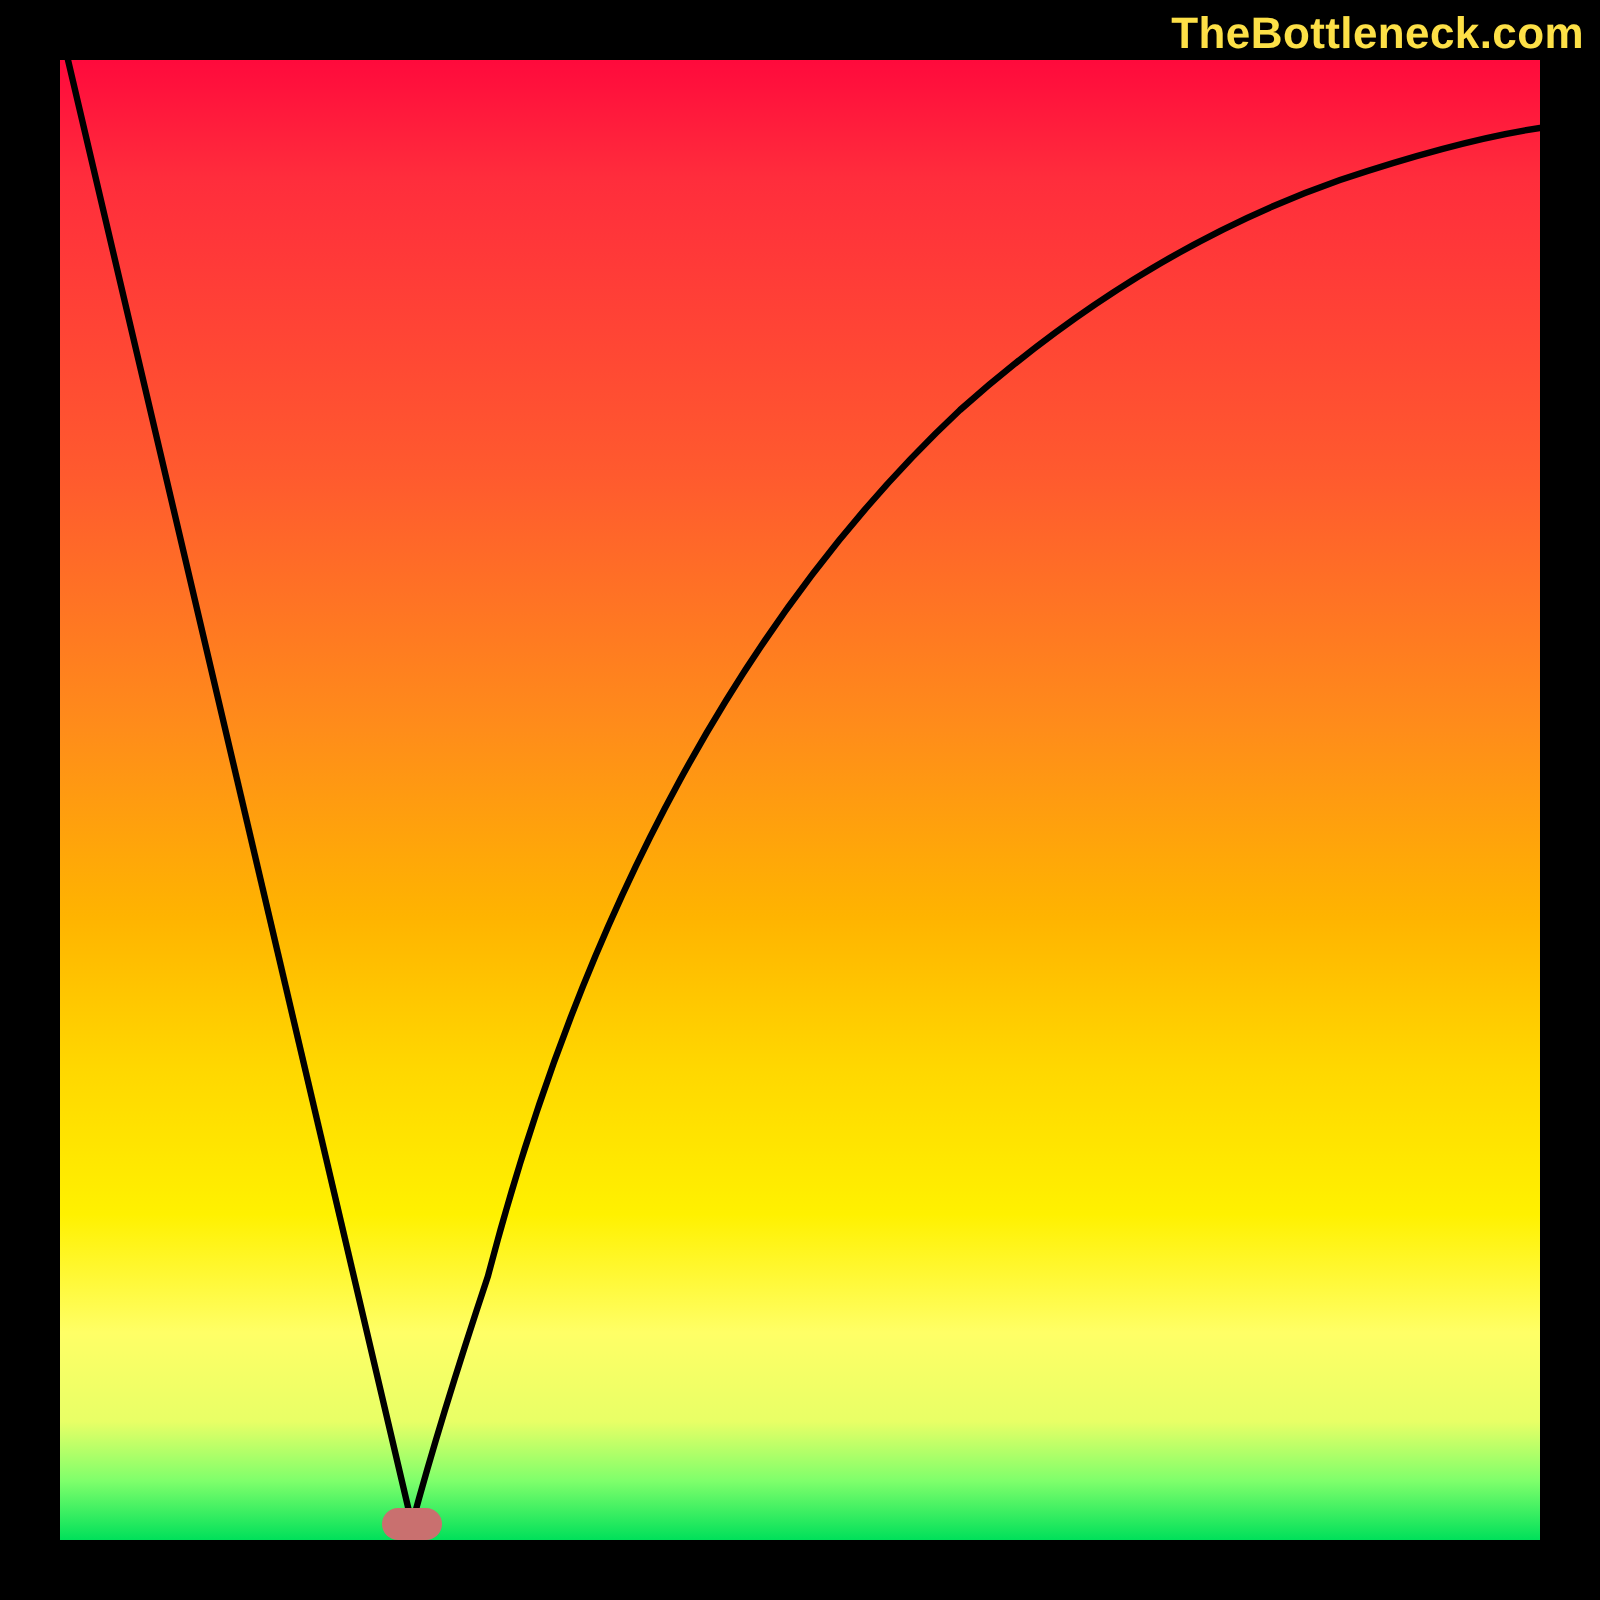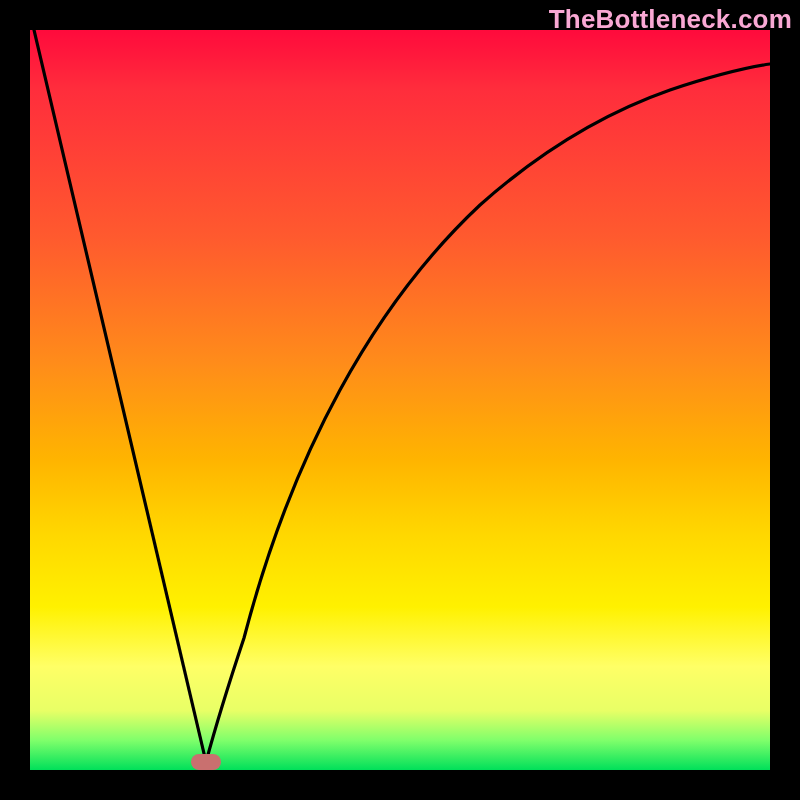--- a/index.html
+++ b/index.html
@@ -14,22 +14,22 @@
   .frame {
     position: relative;
     width: 800px;
     height: 800px;
     background: #000;
   }
   .watermark {
     position: absolute;
     top: 4px;
     right: 8px;
-    color: #f9a8d4;
-    font-size: 26px;
+    color: #fde047;
+    font-size: 22px;
     font-weight: 600;
     letter-spacing: 0.2px;
     z-index: 10;
   }
   .plot {
     position: absolute;
     left: 30px;
     top: 30px;
     width: 740px;
     height: 740px;

